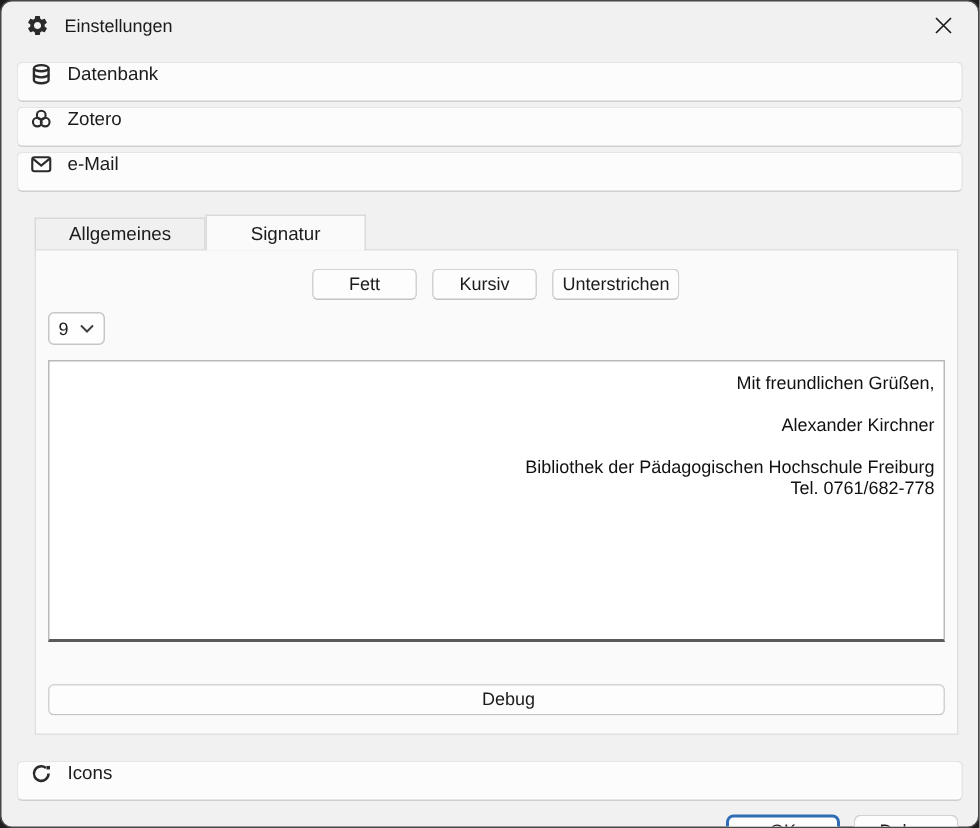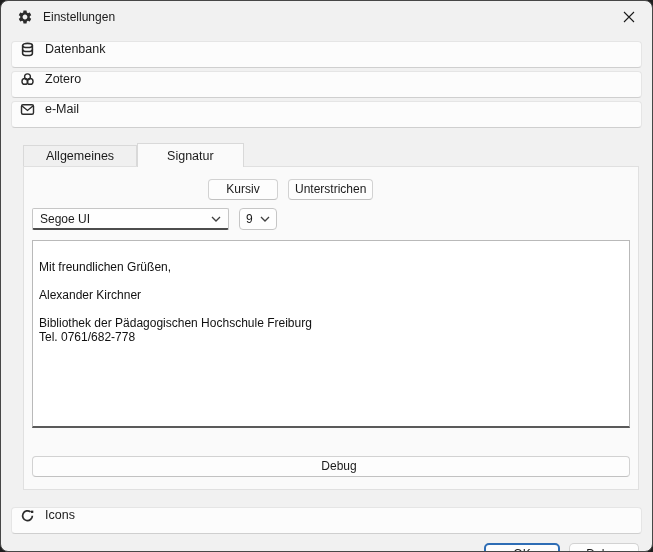--- a/index.html
+++ b/index.html
@@ -55,22 +55,22 @@
     box-sizing:border-box;height:22px;display:flex;align-items:center;
     justify-content:space-between;background:#fefefe;border:1px solid #c6c6c6;
     padding:0 7px;font-size:12px;cursor:default;
   }
   .combo.font-combo{width:197px;border-radius:2px;border-bottom:2px solid #4c4c4c;}
   .combo.size-combo{width:38px;border-radius:4px;padding:0 6px;}
   .combo svg{flex:none;}
   textarea.signature{
     display:block;width:100%;box-sizing:border-box;height:188px;
     background:#fff;border:1px solid #b9b9b9;border-bottom:2px solid #5a5a5a;
-    padding:19px 6px;font-family:inherit;font-size:12px;line-height:14px;
-    color:#111;resize:none;outline:none;border-radius:0;
+    padding:7px 6px;font-family:inherit;font-size:12px;line-height:14px;
+    color:#111;resize:none;outline:none;border-radius:0;text-align:right;
   }
   .debug-btn{display:block;width:100%;margin-top:28px;padding-left:22px;}
   .expander.icons-bar{margin-top:17px;}
   
   .footer{display:flex;justify-content:flex-end;gap:9px;margin-top:6px;padding-right:3px;}
   .btn.ok{width:76px;height:23px;border:2px solid #2e6db5;border-radius:5px;line-height:19px;}
   .btn.cancel{width:70px;height:23px;border-radius:5px;}
 </style>
 </head>
 <body>
@@ -128,31 +128,26 @@
         <span>Allgemeines</span>
       </div>
       <div class="tab active">
         <span>Signatur</span>
       </div>
     </div>
 
     <div class="panel">
 
       <div class="format-row">
+        <button class="btn fmt">Fett</button>
         <button class="btn fmt">Kursiv</button>
         <button class="btn fmt">Unterstrichen</button>
       </div>
 
       <div class="font-row">
-        <div class="combo font-combo">
-          <span>Segoe UI</span>
-          <svg width="10" height="6" viewBox="0 0 10 6">
-            <polyline points="1,1 5,5 9,1" stroke="#3f3f3f" stroke-width="1.3" fill="none"></polyline>
-          </svg>
-        </div>
         <div class="combo size-combo">
           <span>9</span>
           <svg width="10" height="6" viewBox="0 0 10 6">
             <polyline points="1,1 5,5 9,1" stroke="#3f3f3f" stroke-width="1.3" fill="none"></polyline>
           </svg>
         </div>
       </div>
 
       <textarea class="signature" spellcheck="false" style="">Mit freundlichen Grüßen,
 

